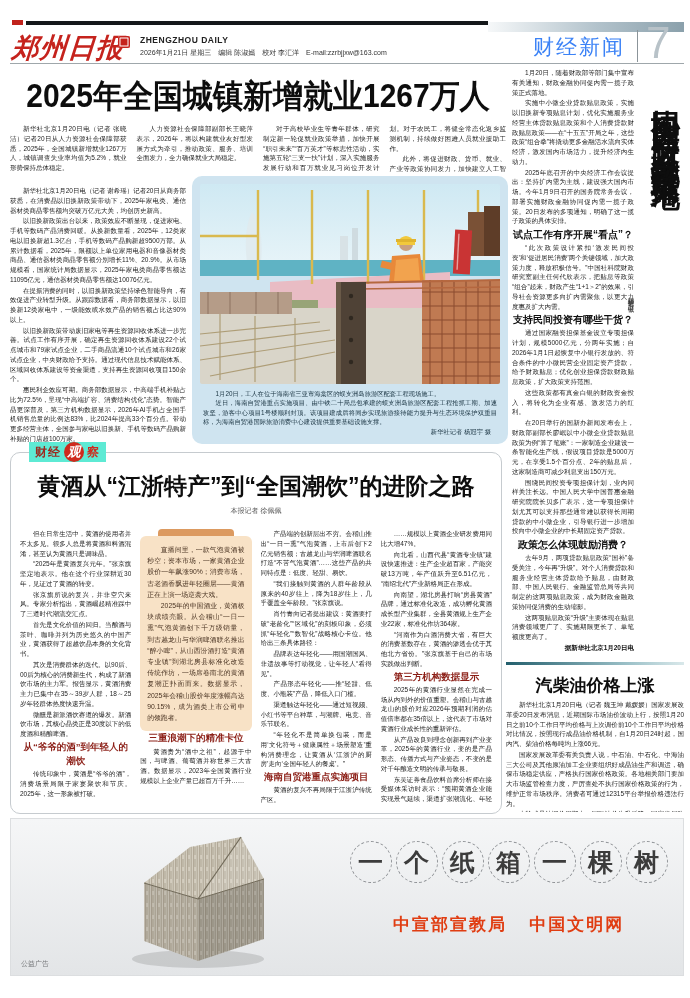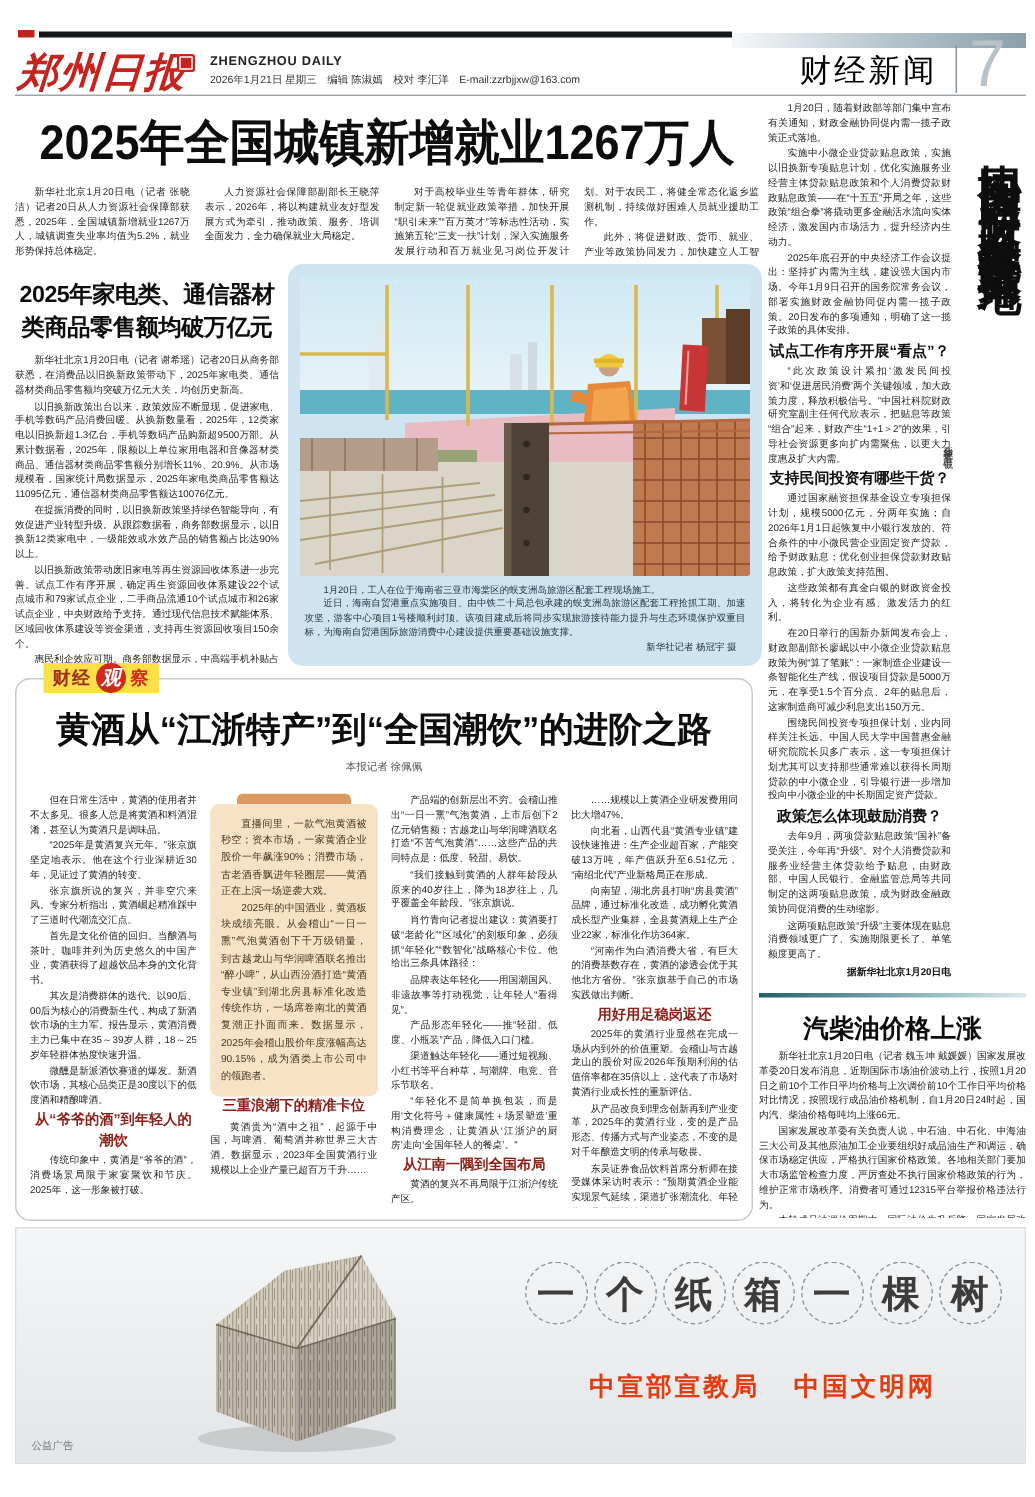--- a/index.html
+++ b/index.html
@@ -15,21 +15,21 @@
 
   
   .logo { position:absolute; left:12px; top:30px; font-family:"Liberation Serif", serif;
           font-weight:bold; font-style:italic; font-size:27px; color:#c5231d; letter-spacing:1px;
           transform:skewX(-4deg); white-space:nowrap; }
   .seal { position:absolute; left:118px; top:36px; width:12px; height:12px; background:#c5231d;
           border-radius:2px; box-shadow:inset 0 0 0 1.5px #c5231d, inset 0 0 0 2.5px #fff; }
   .m-en   { position:absolute; left:140px; top:35px; font-size:8.5px; font-weight:bold; color:#222; letter-spacing:.5px; }
   .m-date { position:absolute; left:140px; top:48px; font-size:7px; color:#333; white-space:nowrap; }
   .section-name { position:absolute; left:530px; top:33px; width:95px; text-align:right;
-                  font-size:21px; color:#000000; letter-spacing:2px; }
+                  font-size:21px; color:#3b82f6; letter-spacing:2px; }
   .page-divider { position:absolute; left:637px; top:30px; width:1px; height:32px; background:#8b9499; }
   .page-num { position:absolute; left:646px; top:18px; font-size:44px; font-weight:400; color:#b8c2c8; }
 
   
   .t { font-size:6.5px; line-height:1.5; text-align:justify; color:#1d1d1d; }
   .t p { margin:0 0 1px; text-indent:2em; }
   .sub { font-weight:bold; text-align:center; font-size:10px; margin:6px 0 4px; text-indent:0 !important; color:#101010; }
 
   
   .jobs-headline { position:absolute; left:10px; top:74px; width:496px; height:44px;
@@ -64,21 +64,21 @@
   
   .oil-sep { position:absolute; left:506px; top:662px; width:178px; height:3px;
              background:linear-gradient(90deg,#235f6d,#9fc3ca 70%,#d9e8ea); }
   .oil-headline { position:absolute; left:506px; top:674px; width:178px; text-align:center;
                   font-size:17px; font-weight:bold; color:#0d0d0d; }
   .oil-body { position:absolute; left:506px; top:700px; width:178px; height:112px; overflow:hidden; }
 
   
   .observe { position:absolute; left:10px; top:452px; width:492px; height:362px;
              border:1px solid #c6cbcf; border-radius:10px; box-sizing:border-box; }
-  .obs-label { position:absolute; top:-11px; left:18px; background:#fde047; padding:0 6px;
+  .obs-label { position:absolute; top:-11px; left:18px; background:#5eead4; padding:0 6px;
                display:flex; align-items:center; gap:3px; }
   .obs-prefix { font-size:12px; font-weight:bold; color:#9c2a20; letter-spacing:1px; }
   .obs-circle { width:20px; height:20px; border-radius:50%; background:#cf2a1d; color:#fff;
                 font-family:"Liberation Serif", serif; font-style:italic; font-weight:bold;
                 font-size:13px; display:flex; align-items:center; justify-content:center; }
   .obs-suffix { font-size:12px; font-weight:bold; color:#cf2a1d; letter-spacing:1px; }
   .obs-headline { margin-top:18px; text-align:center; font-size:23px; font-weight:bold; color:#0d0d0d; letter-spacing:0; }
   .obs-byline { text-align:center; font-size:7px; color:#555; margin-top:4px; }
   .obs-cols { position:absolute; left:9px; right:9px; top:76px; bottom:8px; display:flex; gap:9px; }
   .obs-col { flex:1 1 0; overflow:hidden; }
@@ -121,21 +121,20 @@
 
   <div class="jobs-headline">2025年全国城镇新增就业1267万人</div>
   <div class="jobs-body t">
     <p>新华社北京1月20日电（记者 张晓洁）记者20日从人力资源社会保障部获悉，2025年，全国城镇新增就业1267万人，城镇调查失业率均值为5.2%，就业形势保持总体稳定。</p>
     <p>人力资源社会保障部副部长王晓萍表示，2026年，将以构建就业友好型发展方式为牵引，推动政策、服务、培训全面发力，全力确保就业大局稳定。</p>
     <p>对于高校毕业生等青年群体，研究制定新一轮促就业政策举措，加快开展“职引未来”“百万英才”等标志性活动，实施第五轮“三支一扶”计划，深入实施服务发展行动和百万就业见习岗位开发计划。对于农民工，将健全常态化返乡监测机制，持续做好困难人员就业援助工作。</p>
     <p>此外，将促进财政、货币、就业、产业等政策协同发力，加快建立人工智能推动就业影响监测预警应对体系，畅通就业友好型技术发展路径，实施积极应对“智能冲击”行动，用好用足稳岗返还、税费减免等政策，支持劳动密集型行业企业稳定岗位，提升就业服务质效，推出更多针对性强、实效性高的招聘项目。</p>
   </div>
 
   <div class="appliance">
-    <div class="appliance-headline">2025年家电类、通信器材类商品零售额均破万亿元</div>
     <div class="t">
       <p>新华社北京1月20日电（记者 谢希瑶）记者20日从商务部获悉，在消费品以旧换新政策带动下，2025年家电类、通信器材类商品零售额均突破万亿元大关，均创历史新高。</p>
       <p>以旧换新政策出台以来，政策效应不断显现，促进家电、手机等数码产品消费回暖。从换新数量看，2025年，12类家电以旧换新超1.3亿台，手机等数码产品购新超9500万部。从累计数据看，2025年，限额以上单位家用电器和音像器材类商品、通信器材类商品零售额分别增长11%、20.9%。从市场规模看，国家统计局数据显示，2025年家电类商品零售额达11095亿元，通信器材类商品零售额达10076亿元。</p>
       <p>在提振消费的同时，以旧换新政策坚持绿色智能导向，有效促进产业转型升级。从跟踪数据看，商务部数据显示，以旧换新12类家电中，一级能效或水效产品的销售额占比达90%以上。</p>
       <p>以旧换新政策带动废旧家电等再生资源回收体系进一步完善。试点工作有序开展，确定再生资源回收体系建设22个试点城市和79家试点企业，二手商品流通10个试点城市和26家试点企业，中央财政给予支持。通过现代信息技术赋能体系、区域回收体系建设等资金渠道，支持再生资源回收项目150余个。</p>
       <p>惠民利企效应可期。商务部数据显示，中高端手机补贴占比为72.5%，呈现“中高端扩容、消费结构优化”态势。智能产品更深普及，第三方机构数据显示，2026年AI手机占全国手机销售总量的比例达83%，比2024年提高33个百分点。带动更多经营主体，全国参与家电以旧换新、手机等数码产品购新补贴的门店超100万家。</p>
     </div>
   </div>
 
   <div class="photo-unit">
@@ -273,30 +272,30 @@
         <p>黄酒贵为“酒中之祖”，起源于中国，与啤酒、葡萄酒并称世界三大古酒。数据显示，2023年全国黄酒行业规模以上企业产量已超百万千升……</p>
       </div>
       <div class="obs-col t">
         <p>产品端的创新层出不穷。会稽山推出“一日一熏”气泡黄酒，上市后创下2亿元销售额；古越龙山与华润啤酒联名打造“不苦气泡黄酒”……这些产品的共同特点是：低度、轻甜、易饮。</p>
         <p>“我们接触到黄酒的人群年龄段从原来的40岁往上，降为18岁往上，几乎覆盖全年龄段。”张京旗说。</p>
         <p>肖竹青向记者提出建议：黄酒要打破“老龄化”“区域化”的刻板印象，必须抓“年轻化”“数智化”战略核心卡位。他给出三条具体路径：</p>
         <p>品牌表达年轻化——用国潮国风、非遗故事等打动视觉，让年轻人“看得见”。</p>
         <p>产品形态年轻化——推“轻甜、低度、小瓶装”产品，降低入口门槛。</p>
         <p>渠道触达年轻化——通过短视频、小红书等平台种草，与潮牌、电竞、音乐节联名。</p>
         <p>“年轻化不是简单换包装，而是用‘文化符号＋健康属性＋场景塑造’重构消费理念，让黄酒从‘江浙沪的厨房’走向‘全国年轻人的餐桌’。”</p>
-        <p class="sub">从江南一隅到全国布局</p>
+        <p class="sub">海南自贸港重点实施项目</p>
         <p>黄酒的复兴不再局限于江浙沪传统产区。</p>
 
       </div>
       <div class="obs-col t">
         <p>……规模以上黄酒企业研发费用同比大增47%。</p>
         <p>向北看，山西代县“黄酒专业镇”建设快速推进：生产企业超百家，产能突破13万吨，年产值跃升至6.51亿元，“南绍北代”产业新格局正在形成。</p>
         <p>向南望，湖北房县打响“房县黄酒”品牌，通过标准化改造，成功孵化黄酒成长型产业集群，全县黄酒规上生产企业22家，标准化作坊364家。</p>
         <p>“河南作为白酒消费大省，有巨大的消费基数存在，黄酒的渗透会优于其他北方省份。”张京旗基于自己的市场实践做出判断。</p>
-        <p class="sub">用好用足稳岗返还</p>
+        <p class="sub">第三方机构数据显示</p>
         <p>2025年的黄酒行业显然在完成一场从内到外的价值重塑。会稽山与古越龙山的股价对应2026年预期利润的估值倍率都在35倍以上，这代表了市场对黄酒行业成长性的重新评估。</p>
         <p>从产品改良到理念创新再到产业变革，2025年的黄酒行业，变的是产品形态、传播方式与产业姿态，不变的是对千年酿造文明的传承与敬畏。</p>
         <p>东吴证券食品饮料首席分析师在接受媒体采访时表示：“预期黄酒企业能实现景气延续，渠道扩张潮流化、年轻化，具有可持续成长性。”</p>
 
       </div>
     </div>
   </div>
 
   <div class="oil-sep"></div>
   <div class="oil-headline">汽柴油价格上涨</div>

